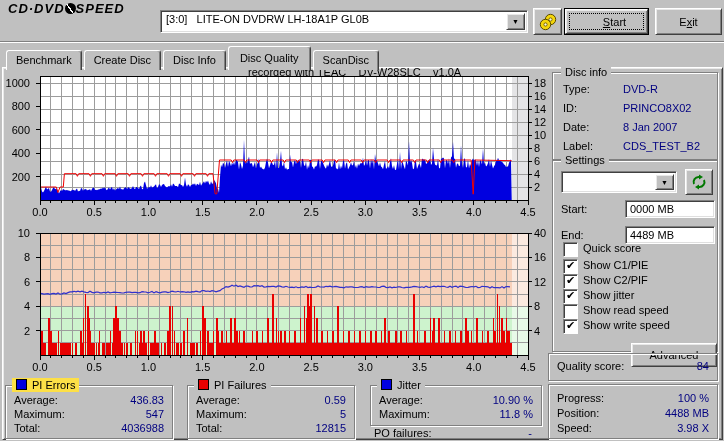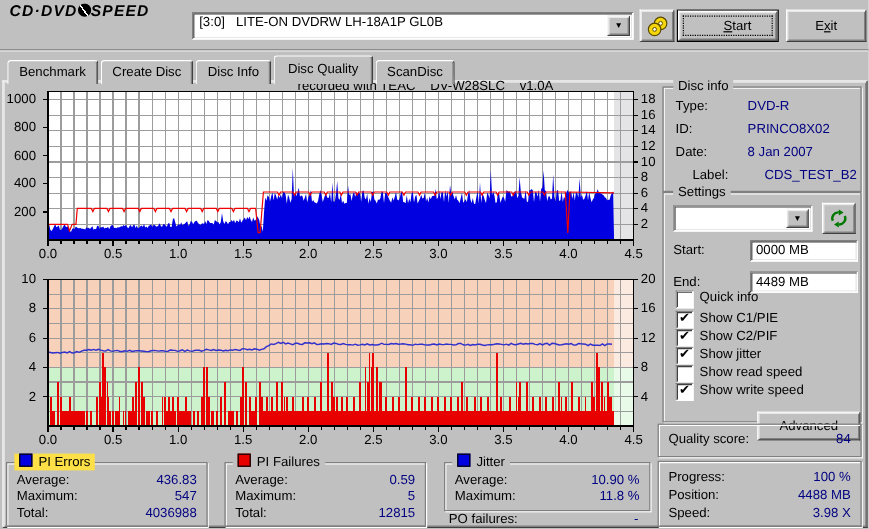--- a/index.html
+++ b/index.html
@@ -532,21 +532,21 @@
       </svg>
       <div class="tick-label" style="position: absolute; left: 0px; top: 324.6px; width: 30px; text-align: right; line-height: 12px;">2</div>
       <div class="tick-label" style="position: absolute; left: 0px; top: 300.2px; width: 30px; text-align: right; line-height: 12px;">4</div>
       <div class="tick-label" style="position: absolute; left: 0px; top: 275.8px; width: 30px; text-align: right; line-height: 12px;">6</div>
       <div class="tick-label" style="position: absolute; left: 0px; top: 251.4px; width: 30px; text-align: right; line-height: 12px;">8</div>
       <div class="tick-label" style="position: absolute; left: 0px; top: 227px; width: 30px; text-align: right; line-height: 12px;">10</div>
       <div class="tick-label" style="position: absolute; left: 534px; top: 324.6px; width: 24px; line-height: 12px;">4</div>
       <div class="tick-label" style="position: absolute; left: 534px; top: 300.2px; width: 24px; line-height: 12px;">8</div>
       <div class="tick-label" style="position: absolute; left: 534px; top: 275.8px; width: 24px; line-height: 12px;">12</div>
       <div class="tick-label" style="position: absolute; left: 534px; top: 251.4px; width: 24px; line-height: 12px;">16</div>
-      <div class="tick-label" style="position: absolute; left: 534px; top: 227px; width: 24px; line-height: 12px;">20</div>
+      <div class="tick-label" style="position: absolute; left: 534px; top: 227px; width: 24px; line-height: 12px;">40</div>
       <div class="tick-label" style="position: absolute; left: 25px; top: 361px; width: 30px; text-align: center; line-height: 12px;">0.0</div>
       <div class="tick-label" style="position: absolute; left: 79.2222px; top: 361px; width: 30px; text-align: center; line-height: 12px;">0.5</div>
       <div class="tick-label" style="position: absolute; left: 133.444px; top: 361px; width: 30px; text-align: center; line-height: 12px;">1.0</div>
       <div class="tick-label" style="position: absolute; left: 187.667px; top: 361px; width: 30px; text-align: center; line-height: 12px;">1.5</div>
       <div class="tick-label" style="position: absolute; left: 241.889px; top: 361px; width: 30px; text-align: center; line-height: 12px;">2.0</div>
       <div class="tick-label" style="position: absolute; left: 296.111px; top: 361px; width: 30px; text-align: center; line-height: 12px;">2.5</div>
       <div class="tick-label" style="position: absolute; left: 350.333px; top: 361px; width: 30px; text-align: center; line-height: 12px;">3.0</div>
       <div class="tick-label" style="position: absolute; left: 404.556px; top: 361px; width: 30px; text-align: center; line-height: 12px;">3.5</div>
       <div class="tick-label" style="position: absolute; left: 458.778px; top: 361px; width: 30px; text-align: center; line-height: 12px;">4.0</div>
       <div class="tick-label" style="position: absolute; left: 513px; top: 361px; width: 30px; text-align: center; line-height: 12px;">4.5</div>
@@ -560,21 +560,21 @@
           <span style="color: rgb(0, 0, 128);">DVD-R</span>
         </div>
         <div style="position: absolute; left: 10px; top: 29px; width: 144px; display: flex;">
           <span style="width: 60px;">ID:</span>
           <span style="color: rgb(0, 0, 128);">PRINCO8X02</span>
         </div>
         <div style="position: absolute; left: 10px; top: 48px; width: 144px; display: flex;">
           <span style="width: 60px;">Date:</span>
           <span style="color: rgb(0, 0, 128);">8 Jan 2007</span>
         </div>
-        <div style="position: absolute; left: 10px; top: 67px; width: 144px; display: flex; margin-left: 14px;">
+        <div style="position: absolute; left: 10px; top: 67px; width: 144px; display: flex;">
           <span style="width: 60px;">Label:</span>
           <span style="color: rgb(0, 0, 128);">CDS_TEST_B2</span>
         </div>
       </div>
   </div>
 
   <div class="abs groupbox" style="left:552px;top:160px;width:164px;height:190px;z-index:2;">
     <span class="legend">Settings</span>
 
     <div class="sunken" style="position:absolute;left:8px;top:10px;width:114px;height:20px;">
@@ -593,21 +593,21 @@
     </div>
 
     <div class="abs" style="left:8px;top:42px;">Start:</div>
     <input class="fld sunken" style="left: 72px; top: 39px; width: 84px; height: 16px;" readonly="" value="0000 MB">
 
     <div class="abs" style="left:8px;top:68px;">End:</div>
     <input class="fld sunken" style="left: 72px; top: 65px; width: 84px; height: 16px;" readonly="" value="4489 MB">
 
     <div id="settings-checkboxes">
         <div class="cbx" style="left: 10px; top: 81px;"></div>
-        <div style="position: absolute; left: 30px; top: 81px; line-height: 13px;">Quick info</div>
+        <div style="position: absolute; left: 30px; top: 81px; line-height: 13px;">Quick score</div>
         <div class="cbx" style="left: 10px; top: 98px;"><span>✔</span></div>
         <div style="position: absolute; left: 30px; top: 98px; line-height: 13px;">Show C1/PIE</div>
         <div class="cbx" style="left: 10px; top: 113px;"><span>✔</span></div>
         <div style="position: absolute; left: 30px; top: 113px; line-height: 13px;">Show C2/PIF</div>
         <div class="cbx" style="left: 10px; top: 128px;"><span>✔</span></div>
         <div style="position: absolute; left: 30px; top: 128px; line-height: 13px;">Show jitter</div>
         <div class="cbx" style="left: 10px; top: 143px;"></div>
         <div style="position: absolute; left: 30px; top: 143px; line-height: 13px;">Show read speed</div>
         <div class="cbx" style="left: 10px; top: 158px;"><span>✔</span></div>
         <div style="position: absolute; left: 30px; top: 158px; line-height: 13px;">Show write speed</div>

